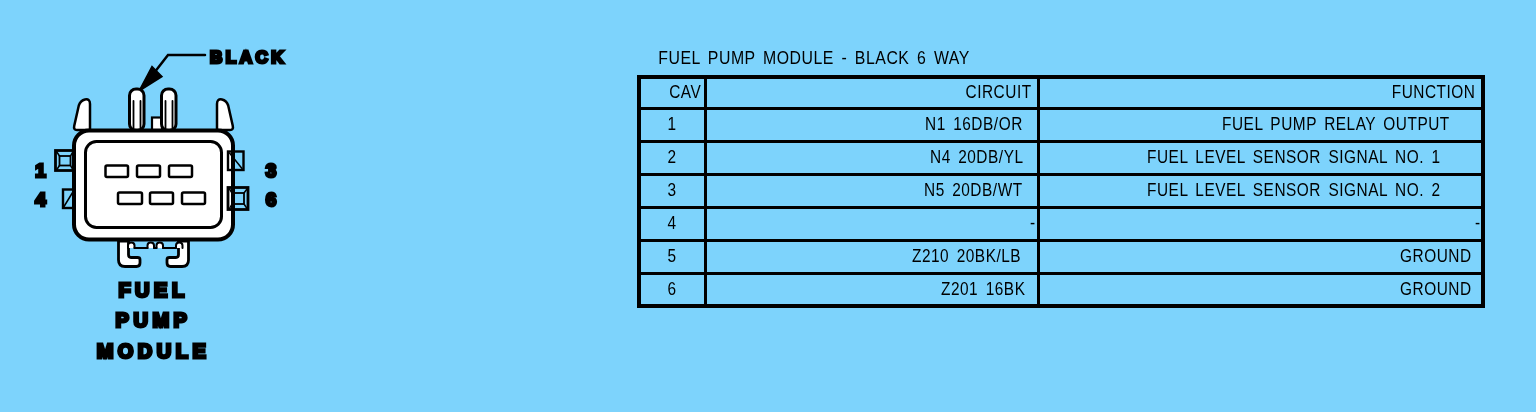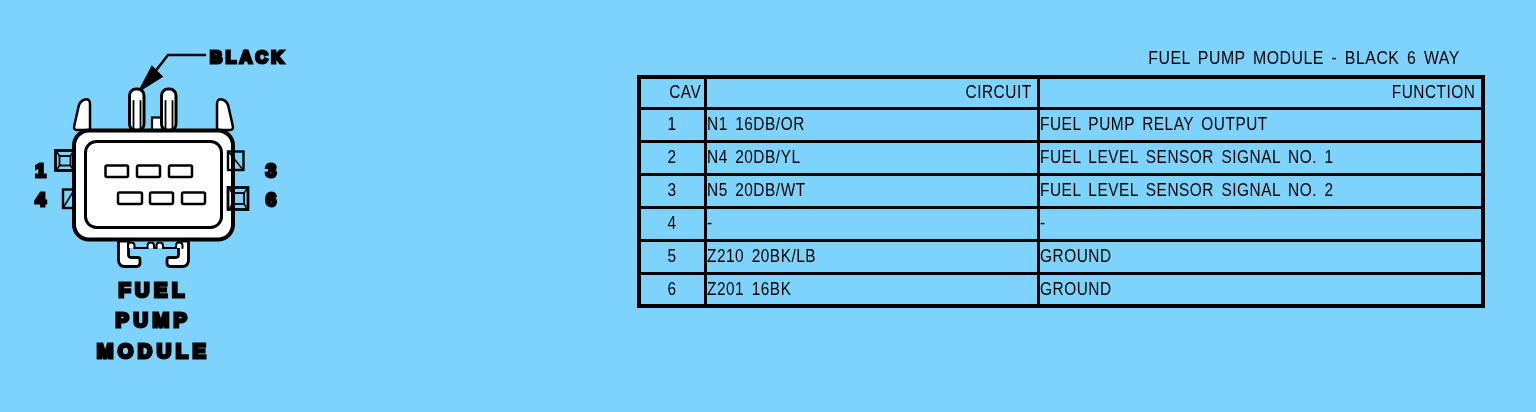--- a/index.html
+++ b/index.html
@@ -27,21 +27,21 @@
   }
   .lbl-black { font-size: 17px; letter-spacing: 3.5px; font-weight: bold; }
   .pin-num   { font-size: 19px; font-weight: bold; }
   .conn-name { font-size: 20px; font-weight: bold; letter-spacing: 4.5px; }
 
   
   .tbl-title {
     position: absolute;
     left: 637px; top: 48px;
     width: 844px;
-    text-align: right;
+    text-align: left;
     font-size: 18px;
     white-space: nowrap;
   }
   .condense {
     display: inline-block;
     transform: scaleX(0.88);
     transform-origin: center center;
     letter-spacing: 0.6px;
     word-spacing: 3px;
     white-space: nowrap;
@@ -64,21 +64,21 @@
     border: 3px solid #000000;
     padding: 0;
     vertical-align: middle;
     font-weight: normal;
     overflow: hidden;
     white-space: nowrap;
   }
   table.pinout thead th { height: 31px; text-align: right; }
   table.pinout tbody td { height: 33px; }
   td.cav { text-align: center; }
-  td.circuit, td.function { text-align: left; padding-left: 9px; }
+  td.circuit, td.function { text-align: right; padding-left: 9px; }
 </style>
 </head>
 <body>
 
 <div class="canvas">
 
   <svg class="connector-svg" viewBox="0 0 320 412" fill="none" stroke="#000000" stroke-width="3" stroke-linecap="round">
 
     <g>
       <polyline points="205,55 168,55 154,73" stroke-width="2.5"></polyline>

